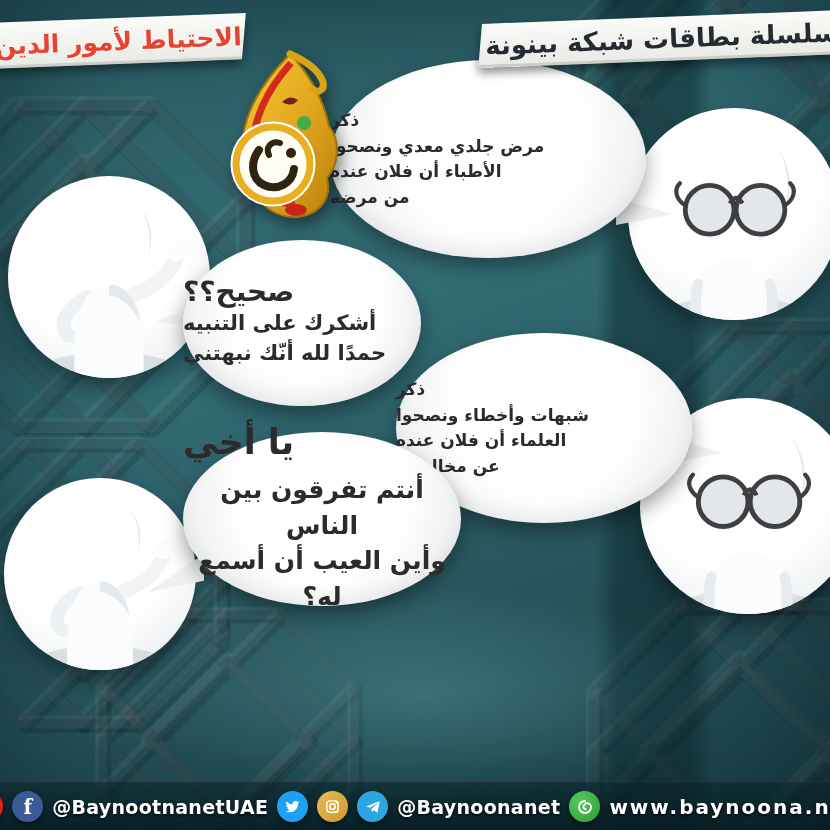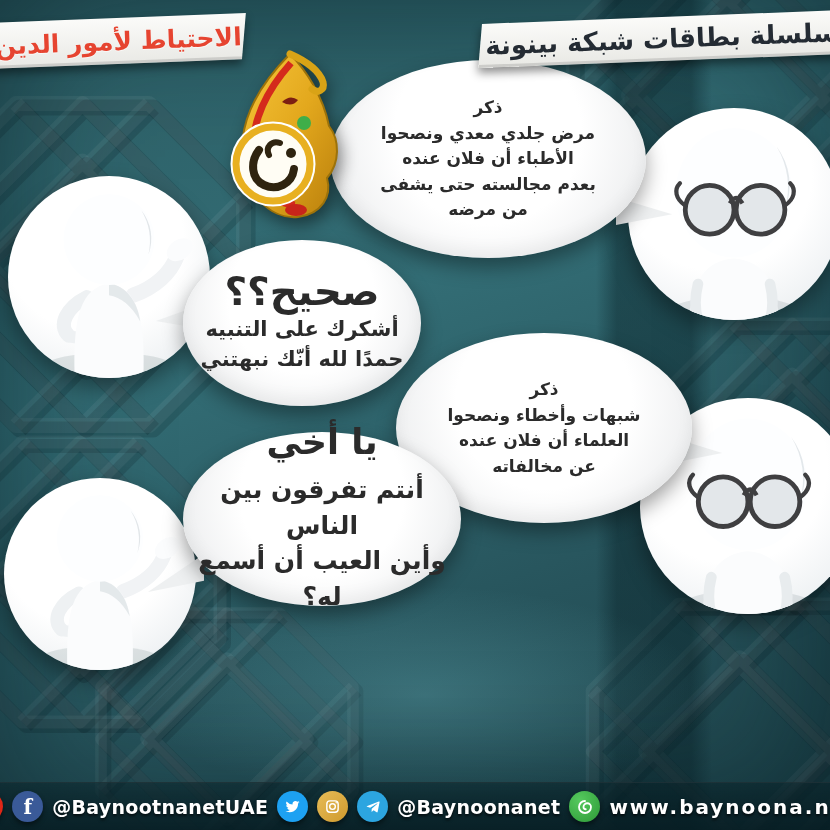--- a/index.html
+++ b/index.html
@@ -37,26 +37,26 @@
   .avatar svg{position:absolute;inset:0;width:100%;height:100%;}
   .av1{left:8px;top:176px;width:202px;height:202px;}
   .av2{left:628px;top:108px;width:212px;height:212px;}
   .av3{left:640px;top:398px;width:216px;height:216px;}
   .av4{left:4px;top:478px;width:192px;height:192px;}
 
   
   .bubble{position:absolute;border-radius:50%;z-index:6;
     background:radial-gradient(circle at 50% 36%,#ffffff 46%,#f0f1f2 76%,#e0e3e4 100%);
     box-shadow:0 9px 20px rgba(0,0,0,.38), inset 0 -8px 16px rgba(0,0,0,.05);}
-  .bubble-inner{position:absolute;inset:0;display:flex;flex-direction:column;align-items:center;justify-content:center;
+  .bubble-inner{position:absolute;inset:0;display:flex;flex-direction:column;align-items:flex-end;justify-content:center;
     direction:rtl;text-align:center;color:#2b2b2b;font-weight:bold;}
   .b1{left:330px;top:60px;width:316px;height:198px;}
   .b1 .line{font-size:17px;line-height:1.5;}
   .b2{left:183px;top:240px;width:238px;height:166px;}
-  .b2 .btitle{font-size:39px;line-height:1.1;margin-bottom:0;}
+  .b2 .btitle{font-size:28px;line-height:1.1;margin-bottom:0;}
   .b2 .line{font-size:21px;line-height:1.45;}
   .b3{left:396px;top:333px;width:296px;height:190px;}
   .b3 .line{font-size:17px;line-height:1.5;}
   .b4{left:183px;top:432px;width:278px;height:174px;}
   .b4 .btitle{font-size:35px;line-height:1.05;margin-bottom:12px;}
   .b4 .line{font-size:25px;line-height:1.42;}
 
   .tail{position:absolute;background:#eef0f1;z-index:5;filter:drop-shadow(0 4px 5px rgba(0,0,0,.3));}
   .t1{left:616px;top:192px;width:56px;height:36px;clip-path:polygon(0 15%,100% 62%,0 92%);}
   .t2{left:156px;top:300px;width:50px;height:36px;clip-path:polygon(100% 8%,0 58%,100% 82%);}
@@ -214,21 +214,20 @@
   <div class="tail t1"></div>
   <div class="tail t2"></div>
   <div class="tail t3"></div>
   <div class="tail t4"></div>
 
   <div class="bubble b1">
     <div class="bubble-inner">
       <div class="line">ذكر</div>
       <div class="line">مرض جلدي معدي ونصحوا</div>
       <div class="line">الأطباء أن فلان عنده</div>
-      <div class="line">بعدم مجالسته حتى يشفى</div>
       <div class="line">من مرضه</div>
     </div>
   </div>
 
   <div class="bubble b2">
     <div class="bubble-inner">
       <div class="btitle">صحيح؟؟</div>
       <div class="line">أشكرك على التنبيه</div>
       <div class="line">حمدًا لله أنّك نبهتني</div>
     </div>

